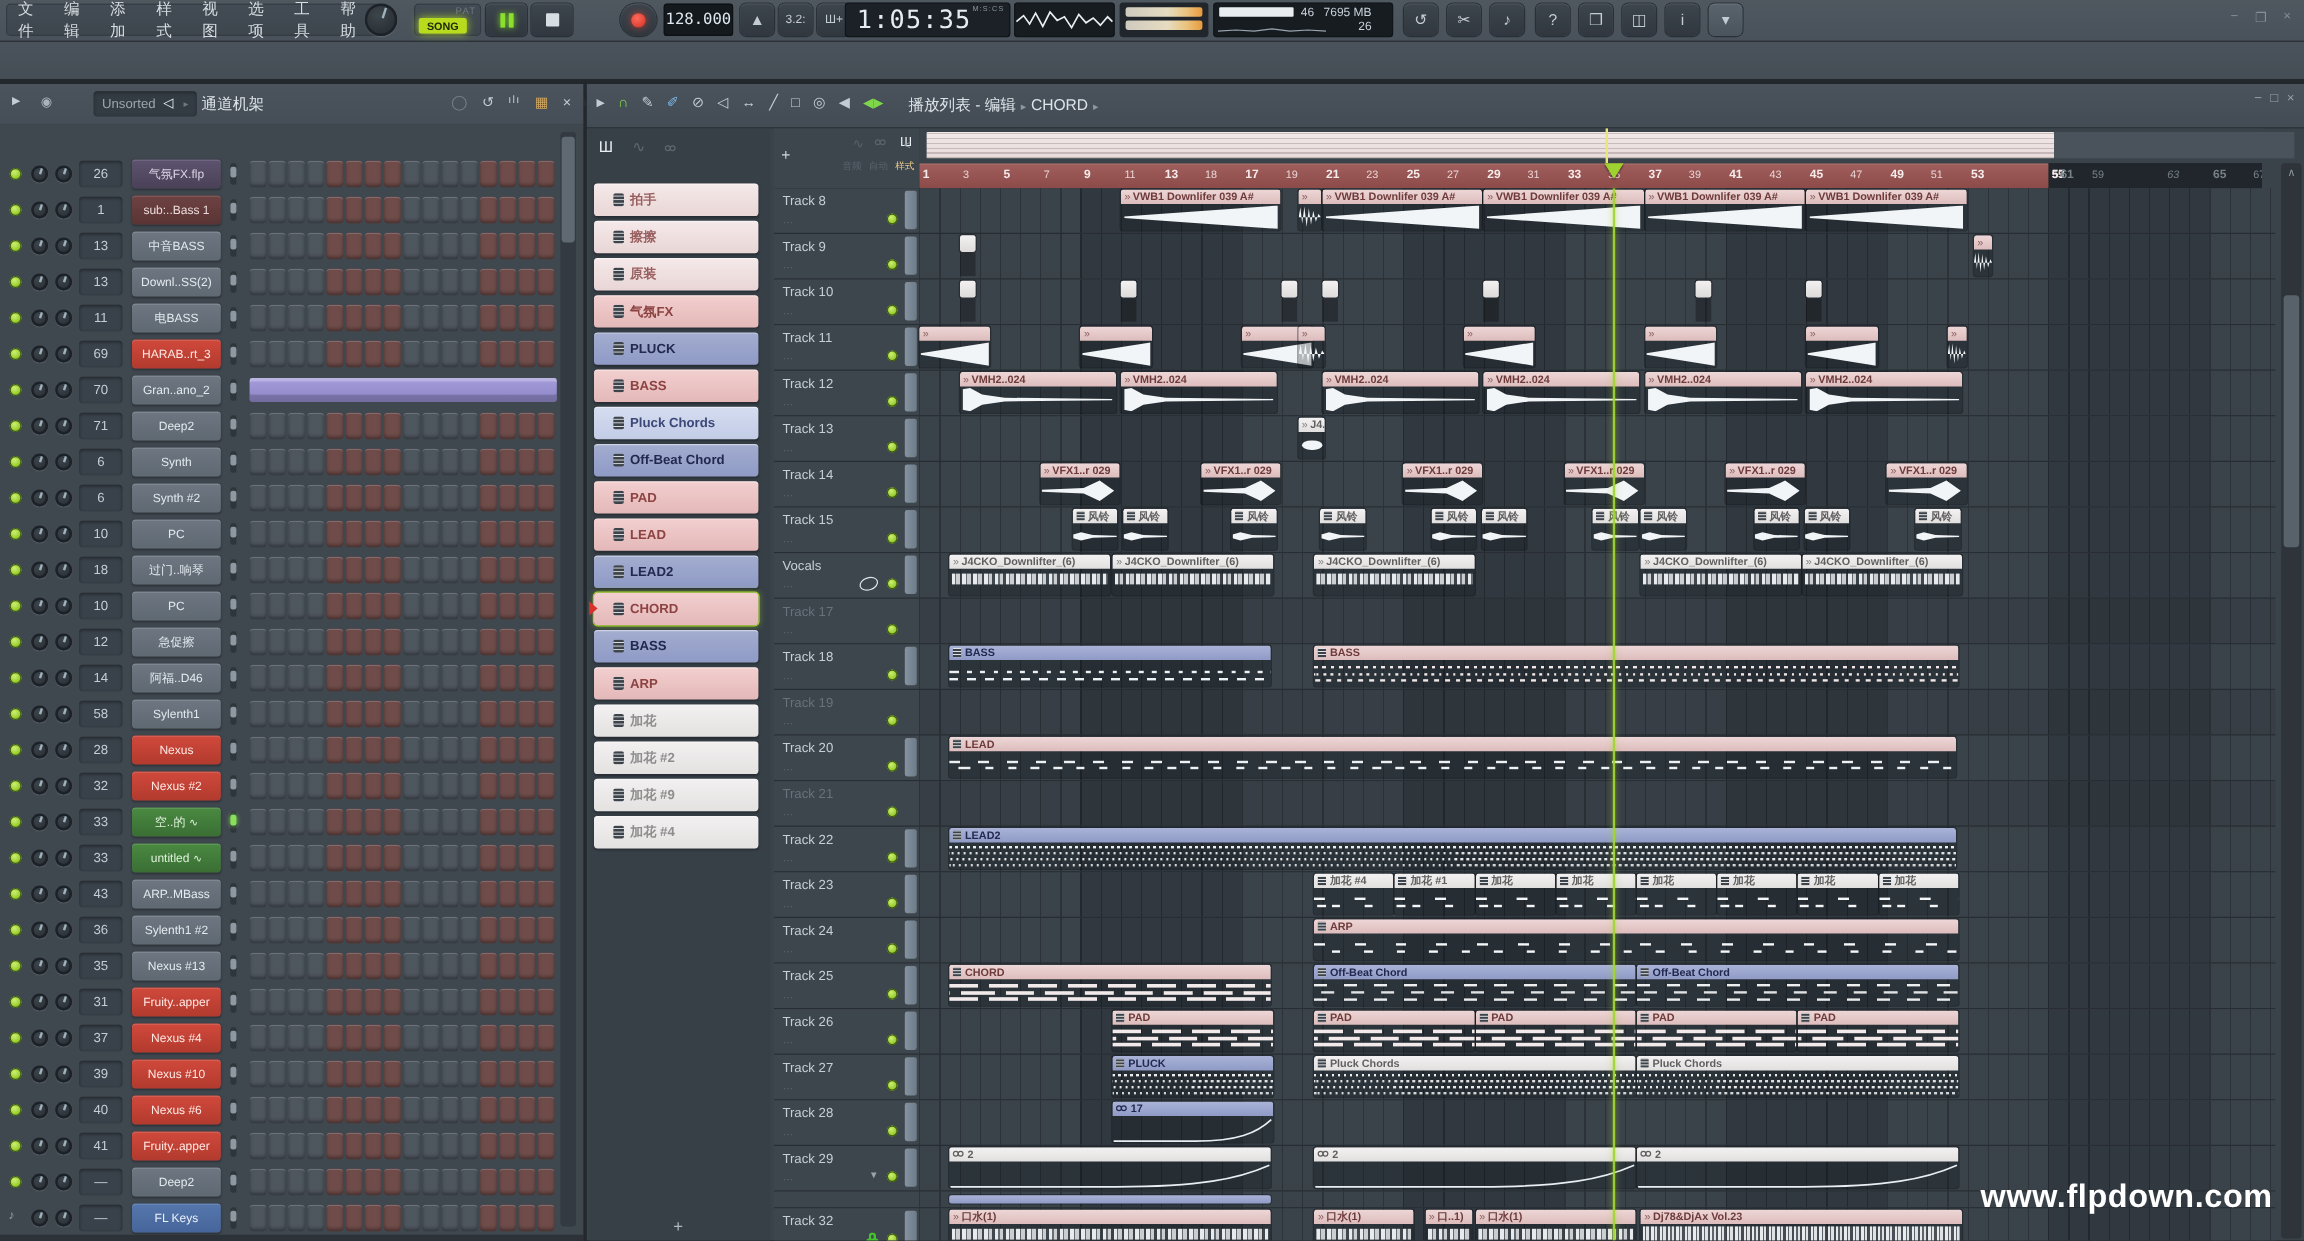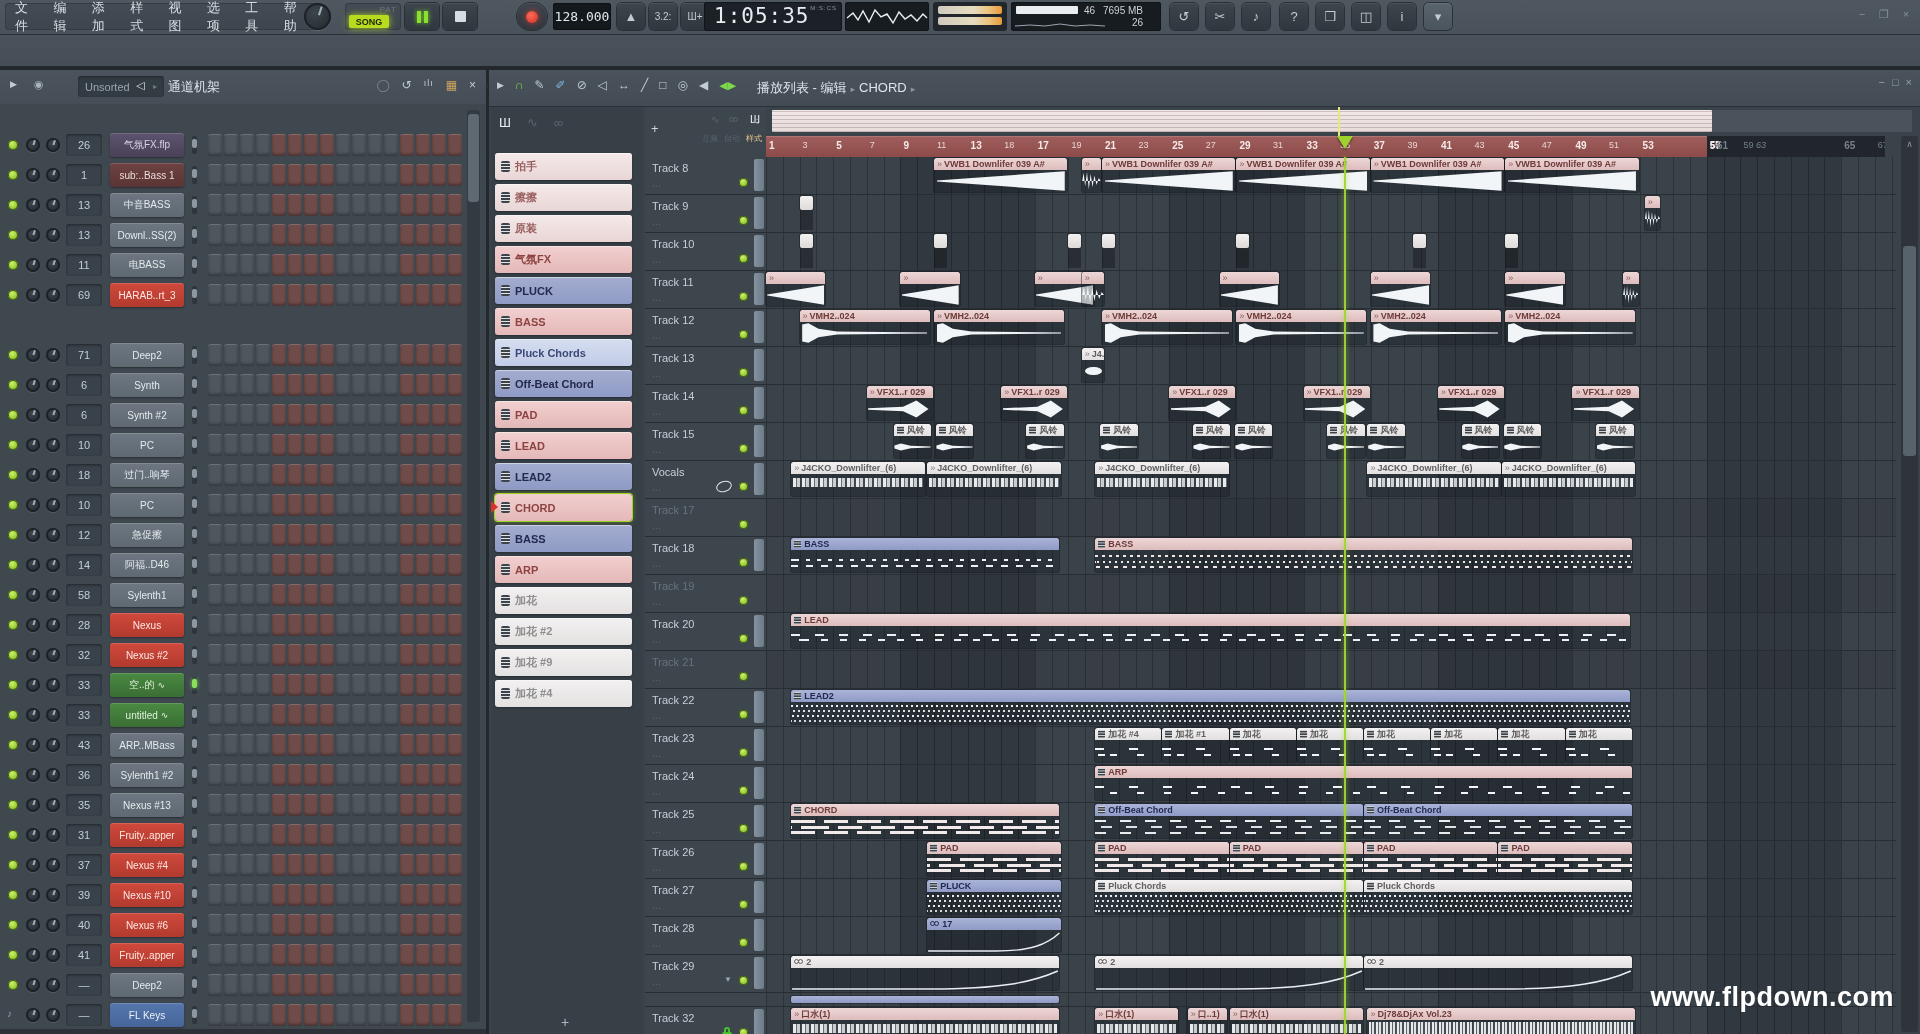--- a/index.html
+++ b/index.html
@@ -104,21 +104,21 @@
   .pl-tools .grn{color:#7ed74a;}
   .pl-title{position:absolute;left:268px;top:9px;color:#dde4e9;font-size:13px;}
   .pl-title b{font-weight:normal;color:#8d97a0;font-size:9px;padding:0 4px;}
   .pl-winbtns{position:absolute;right:8px;top:6px;display:flex;gap:7px;color:#97a1a9;font-size:11px;}
   
   #picker{position:absolute;left:2px;top:37px;width:151px;bottom:0;background:#373f47;}
   .pick-tabs{position:absolute;left:8px;top:8px;display:flex;gap:16px;color:#5d676f;font-size:13px;}
   .pick-tabs .on{color:#e8eef2;}
   #patlist{position:absolute;left:4px;top:46px;width:143px;}
   .pat-row{position:absolute;left:0;width:137px;height:27px;border-radius:3px;display:flex;align-items:center;font-size:11px;font-weight:bold;
-           box-shadow:inset 0 1px 0 rgba(255,255,255,.45),0 1px 2px rgba(0,0,0,.3);padding-left:6px;box-sizing:border-box;text-align:right;}
+           box-shadow:inset 0 1px 0 rgba(255,255,255,.45),0 1px 2px rgba(0,0,0,.3);padding-left:16px;box-sizing:border-box;text-align:right;}
   .p-light{background:linear-gradient(#f5e9e9,#e9d6d6);color:#9a5f5f;}
   .p-pink{background:linear-gradient(#f2cfcf,#e4b8b8);color:#8e4343;}
   .p-blue{background:linear-gradient(#a3adc ff,#8f9ac6);background:linear-gradient(#a3adcf,#8f9ac6);color:#23294e;}
   .p-lightblue{background:linear-gradient(#d5ddf0,#c2cce6);color:#3c4878;}
   .p-white{background:linear-gradient(#f2f0f0,#e4e1e1);color:#8e8e8e;}
   .pat-row .mi{width:9px;height:11px;background:#3c434a;border-radius:2px;margin-right:5px;flex:none;
                background-image:linear-gradient(rgba(255,255,255,.85) 1px,transparent 1px);background-size:100% 3px;background-position:0 2px;}
   .pat-row.sel{box-shadow:0 0 0 1px #9dd41e,0 0 6px rgba(157,212,30,.5);}
   .playtri{position:absolute;left:-4px;top:7px;width:0;height:0;border-left:7px solid #d8332a;border-top:6px solid transparent;border-bottom:6px solid transparent;}
   .pick-plus{position:absolute;left:70px;bottom:4px;color:#aeb8c0;font-size:14px;}
@@ -538,20 +538,35 @@
             <span class="step stepA"></span>
             <span class="step stepA"></span>
             <span class="step stepA"></span>
             <span class="step stepA"></span>
             <span class="step stepB"></span>
             <span class="step stepB"></span>
             <span class="step stepB"></span>
             <span class="step stepB"></span>
           </div>
         </div>
+        <div class="cr-row" style="top: 207px;">
+          <span class="led"></span>
+          <span class="cr-knob knob" style="left: 18px;">
+            <i></i>
+          </span>
+          <span class="cr-knob knob" style="left: 38px;">
+            <i></i>
+          </span>
+          <span class="numbox">70</span>
+          <span class="chname c-gray">Gran..ano_2</span>
+          <span class="mslider">
+            <i></i>
+          </span>
+          <div class="rollbar"></div>
+        </div>
         <div class="cr-row" style="top: 237px;">
           <span class="led"></span>
           <span class="cr-knob knob" style="left: 18px;">
             <i></i>
           </span>
           <span class="cr-knob knob" style="left: 38px;">
             <i></i>
           </span>
           <span class="numbox">71</span>
           <span class="chname c-gray">Deep2</span>
@@ -1445,21 +1460,21 @@
         <span class="rn" style="left: 708.6px;">43</span>
         <span class="rn big" style="left: 742.2px;">45</span>
         <span class="rn" style="left: 775.8px;">47</span>
         <span class="rn big" style="left: 809.4px;">49</span>
         <span class="rn" style="left: 843px;">51</span>
         <span class="rn big" style="left: 876.6px;">53</span>
         <span class="rn" style="left: 944px; font-weight: bold;">55</span>
         <span class="rn big" style="left: 943.8px;">57</span>
         <span class="rn dark" style="left: 977.4px;">59</span>
         <span class="rn big dark" style="left: 951px;">61</span>
-        <span class="rn dark" style="left: 990px; font-style: italic;">63</span>
+        <span class="rn dark" style="left: 1040px; font-style: italic;">63</span>
         <span class="rn big dark" style="left: 1078.2px;">65</span>
         <span class="rn dark" style="left: 1111.8px;">67</span>
       </div>
 
     <div id="trackrows">
         <div class="trow" style="top: 0px; height: 38px;">
           <div class="thead">
             <span class="tname">Track 8</span>
             <span class="tdots">⋯</span>
             <span class="tled"></span>

